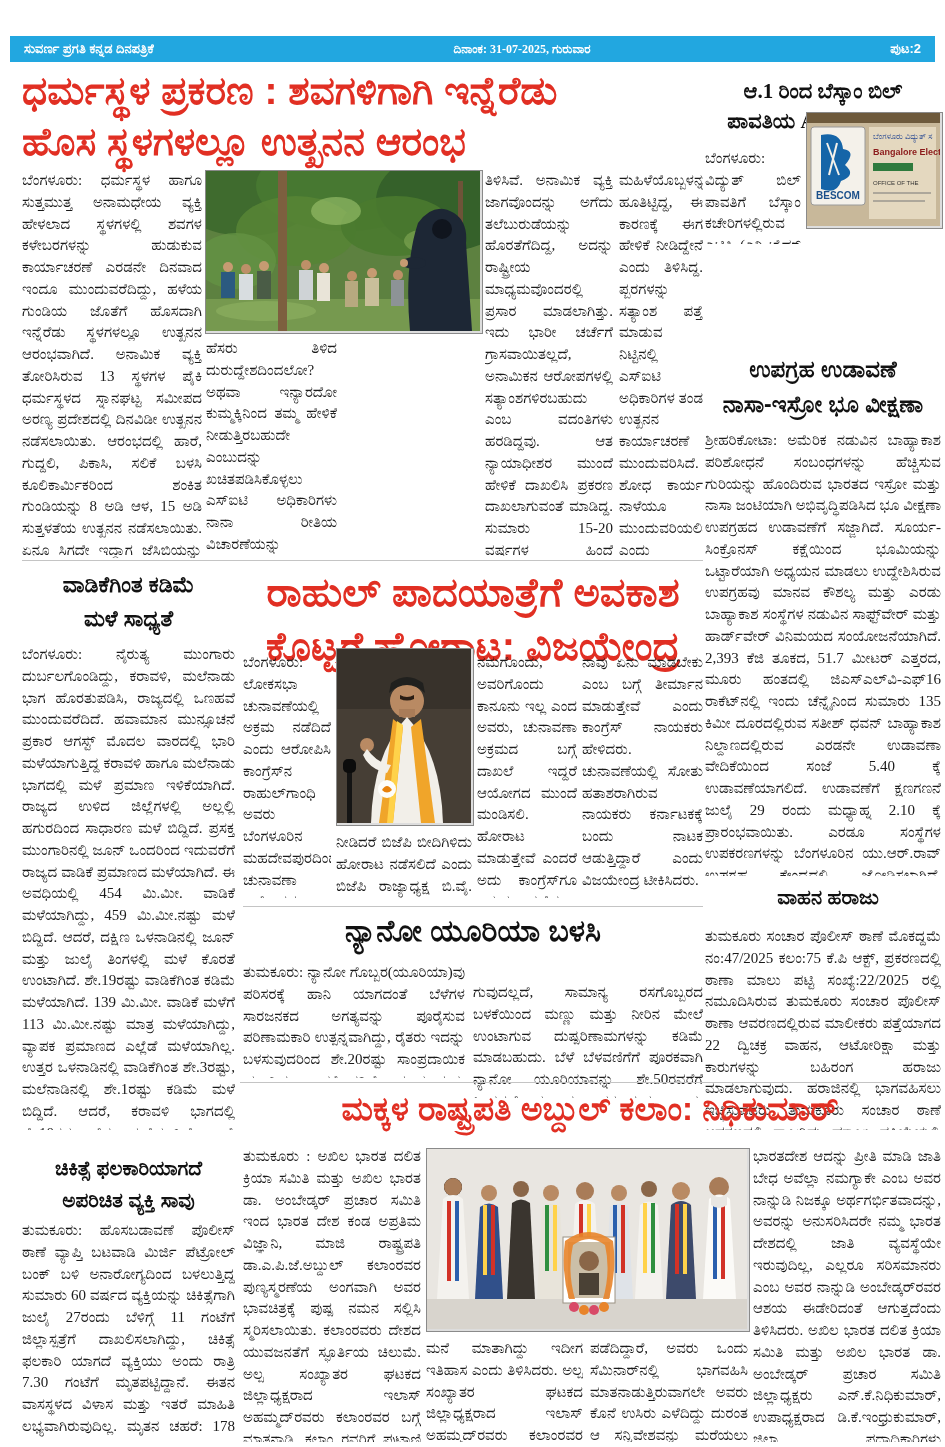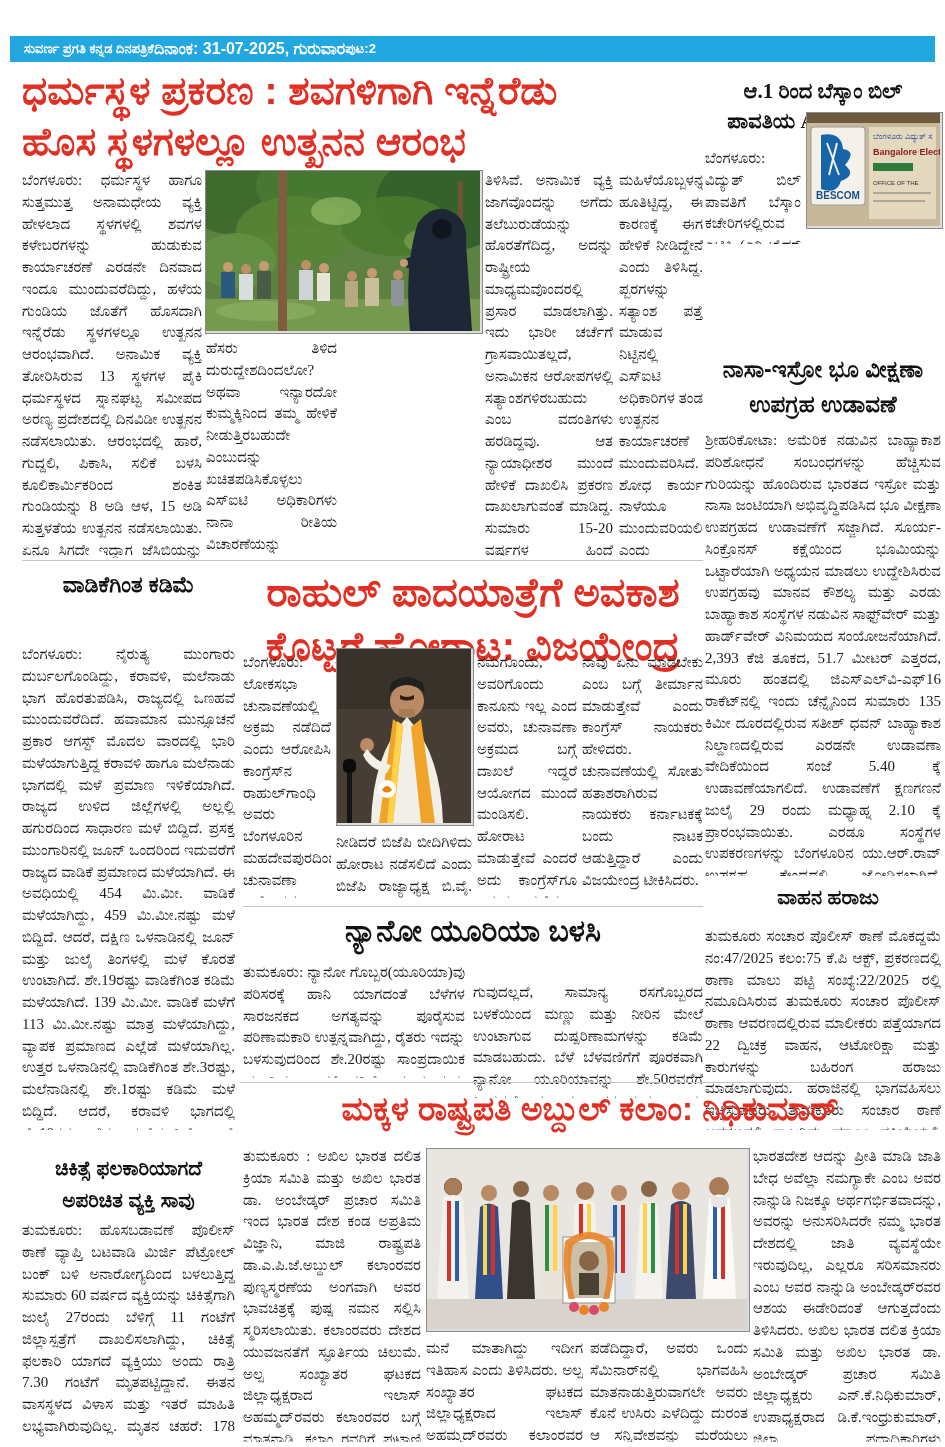--- a/index.html
+++ b/index.html
@@ -4,34 +4,34 @@
 <style>
   html,body{margin:0;padding:0;background:#f2f2f2;}
   #page{position:relative;width:945px;height:1447px;background:#ffffff;
         font-family:"Liberation Serif","DejaVu Serif",serif;color:#141414;overflow:hidden;}
   .a{position:absolute;}
   .tx{font-size:15px;line-height:1.45;text-align:justify;overflow:hidden;color:#1a1a1a;}
   .hl-red{color:#e12f23;font-weight:bold;font-family:"Liberation Sans","DejaVu Sans",sans-serif;}
   .hl-blk{color:#111;font-weight:bold;font-family:"Liberation Sans","DejaVu Sans",sans-serif;}
   .center{text-align:center;}
   .masthead{background:#22a7e0;color:#ffffff;display:flex;align-items:center;
-            padding:0 14px;font-family:"Liberation Sans","DejaVu Sans",sans-serif;
+            justify-content:space-between;padding:0 14px;font-family:"Liberation Sans","DejaVu Sans",sans-serif;
             font-weight:bold;font-size:13px;}
   .photoframe{border:1px solid #8a8a8a;background:#ddd;}
   .rule{background:#c4c4c4;height:1px;}
   svg text{font-family:"Liberation Sans","DejaVu Sans",sans-serif;}
 </style>
 </head>
 <body>
 
 <div id="page">
 
   <div class="a masthead" style="left:10px;top:36px;width:897px;height:26px;">
     <span>ಸುವರ್ಣ ಪ್ರಗತಿ ಕನ್ನಡ ದಿನಪತ್ರಿಕೆ</span>
-    <span style="font-size:16px;">ದಿನಾಂಕ: 31-07-2025, ಗುರುವಾರ</span>
+    <span style="font-size:12px;font-family:Liberation Serif, serif;">ದಿನಾಂಕ: 31-07-2025, ಗುರುವಾರ</span>
     <span>ಪುಟ:2</span>
   </div>
 
   <div class="a hl-red" style="left:22px;top:66px;width:688px;font-size:39px;line-height:1.3;">
     <div>ಧರ್ಮಸ್ಥಳ ಪ್ರಕರಣ : ಶವಗಳಿಗಾಗಿ ಇನ್ನೆರೆಡು</div>
     <div>ಹೊಸ ಸ್ಥಳಗಳಲ್ಲೂ ಉತ್ಖನನ ಆರಂಭ</div>
   </div>
 
   <div class="a tx" style="left:22px;top:170px;width:180px;height:388px;">ಬೆಂಗಳೂರು: ಧರ್ಮಸ್ಥಳ ಹಾಗೂ ಸುತ್ತಮುತ್ತ ಅನಾಮಧೇಯ ವ್ಯಕ್ತಿ ಹೇಳಲಾದ ಸ್ಥಳಗಳಲ್ಲಿ ಶವಗಳ ಕಳೇಬರಗಳನ್ನು ಹುಡುಕುವ ಕಾರ್ಯಾಚರಣೆ ಎರಡನೇ ದಿನವಾದ ಇಂದೂ ಮುಂದುವರೆದಿದ್ದು, ಹಳೆಯ ಗುಂಡಿಯ ಜೊತೆಗೆ ಹೊಸದಾಗಿ ಇನ್ನೆರೆಡು ಸ್ಥಳಗಳಲ್ಲೂ ಉತ್ಖನನ ಆರಂಭವಾಗಿದೆ. ಅನಾಮಿಕ ವ್ಯಕ್ತಿ ತೋರಿಸಿರುವ 13 ಸ್ಥಳಗಳ ಪೈಕಿ ಧರ್ಮಸ್ಥಳದ ಸ್ನಾನಘಟ್ಟ ಸಮೀಪದ ಅರಣ್ಯ ಪ್ರದೇಶದಲ್ಲಿ ದಿನವಿಡೀ ಉತ್ಖನನ ನಡೆಸಲಾಯಿತು. ಆರಂಭದಲ್ಲಿ ಹಾರೆ, ಗುದ್ದಲಿ, ಪಿಕಾಸಿ, ಸಲಿಕೆ ಬಳಸಿ ಕೂಲಿಕಾರ್ಮಿಕರಿಂದ ಶಂಕಿತ ಗುಂಡಿಯನ್ನು 8 ಅಡಿ ಆಳ, 15 ಅಡಿ ಸುತ್ತಳತೆಯ ಉತ್ಖನನ ನಡೆಸಲಾಯಿತು. ಏನೂ ಸಿಗದೇ ಇದ್ದಾಗ ಜೆಸಿಬಿಯನ್ನು ಬಳಸಿ ಆಳ ಮತ್ತು ಅಗಲವಾಗಿ ಅಗೆದು ಪರಿಶೀಲಿಸಲಾಯಿತು. ಸ್ಥಳದಲ್ಲಿ ಎಸ್‌ಐಟಿ ಅಧಿಕಾರಿಗಳು ಹಾಜರಿದ್ದು ಕಾರ್ಯಾಚರಣೆಯ ಮೇಲ್ವಿಚಾರಣೆ ನಡೆಸಿದರು. ಪ್ರಕರಣದ ದೂರುದಾರನೂ ಸ್ಥಳದಲ್ಲಿ ಹಾಜರಿದ್ದ.</div>
 
@@ -106,30 +106,31 @@
       <text x="66" y="42" font-size="9" font-weight="bold" fill="#8b1a1a">Bangalore Electric</text>
       <rect x="66" y="50" width="40" height="8" fill="#2f7a3d"></rect>
       <text x="66" y="72" font-size="6" fill="#333">OFFICE OF THE</text>
       <line x1="66" y1="80" x2="124" y2="80" stroke="#777" stroke-width="1"></line>
       <line x1="66" y1="88" x2="118" y2="88" stroke="#777" stroke-width="1"></line>
     </svg>
   </div>
 
 
   <div class="a hl-blk center" style="left:705px;top:352px;width:236px;font-size:23px;line-height:1.5;">
+    <div>ಉಪಗ್ರಹ ಉಡಾವಣೆ</div>
     <div>ನಾಸಾ-ಇಸ್ರೋ ಭೂ ವೀಕ್ಷಣಾ</div>
-    <div>ಉಪಗ್ರಹ ಉಡಾವಣೆ</div>
   </div>
   <div class="a tx" style="left:705px;top:430px;width:236px;height:446px;">ಶ್ರೀಹರಿಕೋಟಾ: ಅಮೆರಿಕ ನಡುವಿನ ಬಾಹ್ಯಾಕಾಶ ಪರಿಶೋಧನೆ ಸಂಬಂಧಗಳನ್ನು ಹೆಚ್ಚಿಸುವ ಗುರಿಯನ್ನು ಹೊಂದಿರುವ ಭಾರತದ ಇಸ್ರೋ ಮತ್ತು ನಾಸಾ ಜಂಟಿಯಾಗಿ ಅಭಿವೃದ್ಧಿಪಡಿಸಿದ ಭೂ ವೀಕ್ಷಣಾ ಉಪಗ್ರಹದ ಉಡಾವಣೆಗೆ ಸಜ್ಜಾಗಿದೆ. ಸೂರ್ಯ-ಸಿಂಕ್ರೊನಸ್ ಕಕ್ಷೆಯಿಂದ ಭೂಮಿಯನ್ನು ಒಟ್ಟಾರೆಯಾಗಿ ಅಧ್ಯಯನ ಮಾಡಲು ಉದ್ದೇಶಿಸಿರುವ ಉಪಗ್ರಹವು ಮಾನವ ಕೌಶಲ್ಯ ಮತ್ತು ಎರಡು ಬಾಹ್ಯಾಕಾಶ ಸಂಸ್ಥೆಗಳ ನಡುವಿನ ಸಾಫ್ಟ್‌ವೇರ್ ಮತ್ತು ಹಾರ್ಡ್‌ವೇರ್ ವಿನಿಮಯದ ಸಂಯೋಜನೆಯಾಗಿದೆ. 2,393 ಕೆಜಿ ತೂಕದ, 51.7 ಮೀಟರ್ ಎತ್ತರದ, ಮೂರು ಹಂತದಲ್ಲಿ ಜಿಎಸ್‌ಎಲ್‌ವಿ-ಎಫ್16 ರಾಕೆಟ್‌ನಲ್ಲಿ ಇಂದು ಚೆನ್ನೈನಿಂದ ಸುಮಾರು 135 ಕಿಮೀ ದೂರದಲ್ಲಿರುವ ಸತೀಶ್ ಧವನ್ ಬಾಹ್ಯಾಕಾಶ ನಿಲ್ದಾಣದಲ್ಲಿರುವ ಎರಡನೇ ಉಡಾವಣಾ ವೇದಿಕೆಯಿಂದ ಸಂಜೆ 5.40 ಕ್ಕೆ ಉಡಾವಣೆಯಾಗಲಿದೆ. ಉಡಾವಣೆಗೆ ಕ್ಷಣಗಣನೆ ಜುಲೈ 29 ರಂದು ಮಧ್ಯಾಹ್ನ 2.10 ಕ್ಕೆ ಪ್ರಾರಂಭವಾಯಿತು. ಎರಡೂ ಸಂಸ್ಥೆಗಳ ಉಪಕರಣಗಳನ್ನು ಬೆಂಗಳೂರಿನ ಯು.ಆರ್.ರಾವ್ ಉಪಗ್ರಹ ಕೇಂದ್ರದಲ್ಲಿ ಜೋಡಿಸಲಾಗಿದೆ. ಎನ್‌ಐಎಸ್‌ಎಆರ್ (ನಿಸಾರ್) ಇಂದು ಉಡಾವಣೆಯಾಗಲಿರುವ ಮೊದಲ ಜಂಟಿ ಉಪಗ್ರಹವಾಗಿದ್ದು, ಜಿಎಸ್‌ಎಲ್‌ವಿ-ಎಫ್16 ರಾಕೆಟ್ ಉಡಾವಣೆಯು ಇಸ್ರೋದ ಈ ವರ್ಷದ ಪ್ರಮುಖ ಕಾರ್ಯಾಚರಣೆಗಳಲ್ಲಿ ಒಂದಾಗಿದೆ. ನಿಸಾರ್ ಉಪಗ್ರಹವು ಭೂಕಂಪ, ಸುನಾಮಿ, ಪ್ರವಾಹ ಮುಂತಾದ ನೈಸರ್ಗಿಕ ವಿಕೋಪಗಳ ಮುನ್ಸೂಚನೆ ಹಾಗೂ ಭೂಮಿಯ ಮೇಲ್ಮೈ ಬದಲಾವಣೆಗಳ ಸೂಕ್ಷ್ಮ ಅಧ್ಯಯನಕ್ಕೆ ನೆರವಾಗಲಿದೆ. ಕೃಷಿ, ಅರಣ್ಯ, ಹಿಮನದಿ ಹಾಗೂ ಸಾಗರ ಮೇಲ್ಮೈ ಮೇಲಿನ ಬದಲಾವಣೆಗಳ ಮಾಹಿತಿಯನ್ನು ಪ್ರತಿ 12 ದಿನಗಳಿಗೊಮ್ಮೆ ಒದಗಿಸಲಿದೆ ಎಂದು ಇಸ್ರೋ ತಿಳಿಸಿದೆ.</div>
 
   <div class="a hl-blk center" style="left:710px;top:886px;width:236px;font-size:20px;">ವಾಹನ ಹರಾಜು</div>
   <div class="a tx" style="left:705px;top:926px;width:236px;height:204px;">ತುಮಕೂರು ಸಂಚಾರ ಪೊಲೀಸ್ ಠಾಣೆ ಮೊಕದ್ದಮೆ ನಂ:47/2025 ಕಲಂ:75 ಕೆ.ಪಿ ಆಕ್ಟ್, ಪ್ರಕರಣದಲ್ಲಿ ಠಾಣಾ ಮಾಲು ಪಟ್ಟಿ ಸಂಖ್ಯೆ:22/2025 ರಲ್ಲಿ ನಮೂದಿಸಿರುವ ತುಮಕೂರು ಸಂಚಾರ ಪೊಲೀಸ್ ಠಾಣಾ ಆವರಣದಲ್ಲಿರುವ ಮಾಲೀಕರು ಪತ್ತೆಯಾಗದ 22 ದ್ವಿಚಕ್ರ ವಾಹನ, ಆಟೋರಿಕ್ಷಾ ಮತ್ತು ಕಾರುಗಳನ್ನು ಬಹಿರಂಗ ಹರಾಜು ಮಾಡಲಾಗುವುದು. ಹರಾಜಿನಲ್ಲಿ ಭಾಗವಹಿಸಲು ಇಚ್ಛಿಸುವವರು ತುಮಕೂರು ಸಂಚಾರ ಠಾಣೆ ಆವರಣದಲ್ಲಿ ಹಾಜರಿದ್ದು ಹರಾಜು ಪ್ರಕ್ರಿಯೆಯಲ್ಲಿ ಪಾಲ್ಗೊಳ್ಳಬಹುದು ಎಂದು ಪ್ರಕಟಣೆಯಲ್ಲಿ ತಿಳಿಸಲಾಗಿದೆ.</div>
 
   <div class="a hl-blk center" style="left:22px;top:568px;width:213px;font-size:22px;line-height:1.55;">
     <div>ವಾಡಿಕೆಗಿಂತ ಕಡಿಮೆ</div>
+    <div>ಮಳೆ ಸಾಧ್ಯತೆ</div>
   </div>
   <div class="a tx" style="left:22px;top:644px;width:213px;height:486px;">ಬೆಂಗಳೂರು: ನೈರುತ್ಯ ಮುಂಗಾರು ದುರ್ಬಲಗೊಂಡಿದ್ದು, ಕರಾವಳಿ, ಮಲೆನಾಡು ಭಾಗ ಹೊರತುಪಡಿಸಿ, ರಾಜ್ಯದಲ್ಲಿ ಒಣಹವೆ ಮುಂದುವರೆದಿದೆ. ಹವಾಮಾನ ಮುನ್ಸೂಚನೆ ಪ್ರಕಾರ ಆಗಸ್ಟ್ ಮೊದಲ ವಾರದಲ್ಲಿ ಭಾರಿ ಮಳೆಯಾಗುತ್ತಿದ್ದ ಕರಾವಳಿ ಹಾಗೂ ಮಲೆನಾಡು ಭಾಗದಲ್ಲಿ ಮಳೆ ಪ್ರಮಾಣ ಇಳಿಕೆಯಾಗಿದೆ. ರಾಜ್ಯದ ಉಳಿದ ಜಿಲ್ಲೆಗಳಲ್ಲಿ ಅಲ್ಲಲ್ಲಿ ಹಗುರದಿಂದ ಸಾಧಾರಣ ಮಳೆ ಬಿದ್ದಿದೆ. ಪ್ರಸಕ್ತ ಮುಂಗಾರಿನಲ್ಲಿ ಜೂನ್ ಒಂದರಿಂದ ಇದುವರೆಗೆ ರಾಜ್ಯದ ವಾಡಿಕೆ ಪ್ರಮಾಣದ ಮಳೆಯಾಗಿದೆ. ಈ ಅವಧಿಯಲ್ಲಿ 454 ಮಿ.ಮೀ. ವಾಡಿಕೆ ಮಳೆಯಾಗಿದ್ದು, 459 ಮಿ.ಮೀ.ನಷ್ಟು ಮಳೆ ಬಿದ್ದಿದೆ. ಆದರೆ, ದಕ್ಷಿಣ ಒಳನಾಡಿನಲ್ಲಿ ಜೂನ್ ಮತ್ತು ಜುಲೈ ತಿಂಗಳಲ್ಲಿ ಮಳೆ ಕೊರತೆ ಉಂಟಾಗಿದೆ. ಶೇ.19ರಷ್ಟು ವಾಡಿಕೆಗಿಂತ ಕಡಿಮೆ ಮಳೆಯಾಗಿದೆ. 139 ಮಿ.ಮೀ. ವಾಡಿಕೆ ಮಳೆಗೆ 113 ಮಿ.ಮೀ.ನಷ್ಟು ಮಾತ್ರ ಮಳೆಯಾಗಿದ್ದು, ವ್ಯಾಪಕ ಪ್ರಮಾಣದ ಎಲ್ಲೆಡೆ ಮಳೆಯಾಗಿಲ್ಲ. ಉತ್ತರ ಒಳನಾಡಿನಲ್ಲಿ ವಾಡಿಕೆಗಿಂತ ಶೇ.3ರಷ್ಟು, ಮಲೆನಾಡಿನಲ್ಲಿ ಶೇ.1ರಷ್ಟು ಕಡಿಮೆ ಮಳೆ ಬಿದ್ದಿದೆ. ಆದರೆ, ಕರಾವಳಿ ಭಾಗದಲ್ಲಿ ಶೇ.10ರಷ್ಟು ಹೆಚ್ಚು ಮಳೆಯಾಗಿದೆ. ಜುಲೈ ತಿಂಗಳಲ್ಲಿ ವಾಡಿಕೆಯಷ್ಟು 76 ಮಿ.ಮೀ. ಮಳೆಯಾಗಿದೆ. ಬಂಗಾಳಕೊಲ್ಲಿಯಲ್ಲಿ ವಾಯುಭಾರ ಕುಸಿತ ಉಂಟಾಗುವ ಸಾಧ್ಯತೆ ಇದ್ದು, ಹವಾಮಾನ ಇಲಾಖೆ ಮಾಹಿತಿ ಪ್ರಕಾರ ಆಗಸ್ಟ್ 12ರವರೆಗೆ ವಾಡಿಕೆಗಿಂತ ಕಡಿಮೆ ಪ್ರಮಾಣದ ಮಳೆಯಾಗುವ ಮುನ್ಸೂಚನೆ ಇದೆ.</div>
 
   <div class="a hl-red center" style="left:243px;top:565px;width:460px;font-size:40px;line-height:1.35;">
     <div>ರಾಹುಲ್ ಪಾದಯಾತ್ರೆಗೆ ಅವಕಾಶ</div>
     <div>ಕೊಟ್ಟರೆ ಹೋರಾಟ: ವಿಜಯೇಂದ್ರ</div>
   </div>
 
   <div class="a tx" style="left:243px;top:652px;width:88px;height:246px;">ಬೆಂಗಳೂರು: ಲೋಕಸಭಾ ಚುನಾವಣೆಯಲ್ಲಿ ಅಕ್ರಮ ನಡೆದಿದೆ ಎಂದು ಆರೋಪಿಸಿ ಕಾಂಗ್ರೆಸ್‌ನ ರಾಹುಲ್‌ಗಾಂಧಿ ಅವರು ಬೆಂಗಳೂರಿನ ಮಹದೇವಪುರದಿಂದ ಚುನಾವಣಾ ಆಯೋಗದ ಕಚೇರಿವರೆಗೂ ನಡೆಸಲು ಉದ್ದೇಶಿಸಿರುವ ಪಾದಯಾತ್ರೆಗೆ ಯಾವುದೇ ಕಾರಣಕ್ಕೂ ಅವಕಾಶ ಕೊಡಬಾರದು, ಪಾದಯಾತ್ರೆಗೆ ಅವಕಾಶ</div>
 

